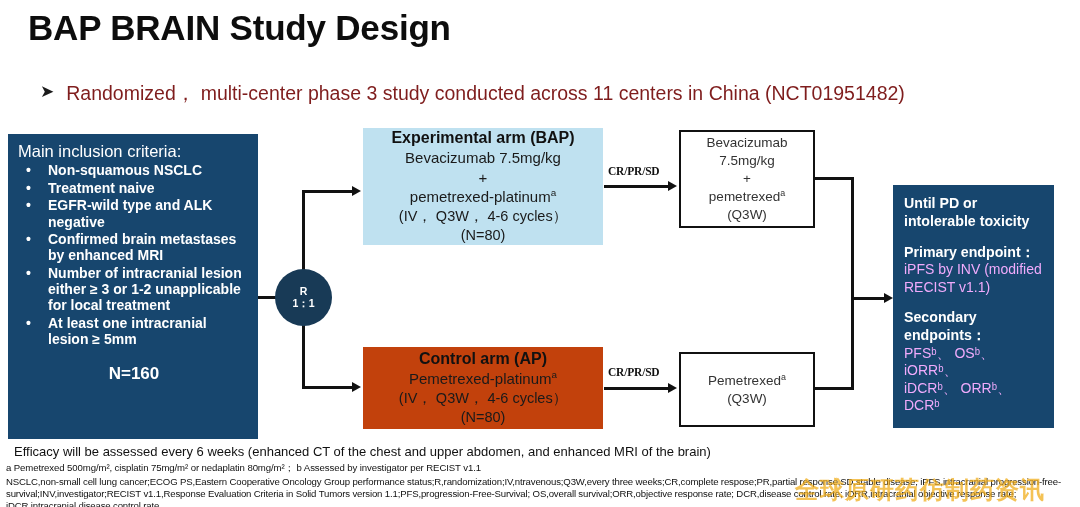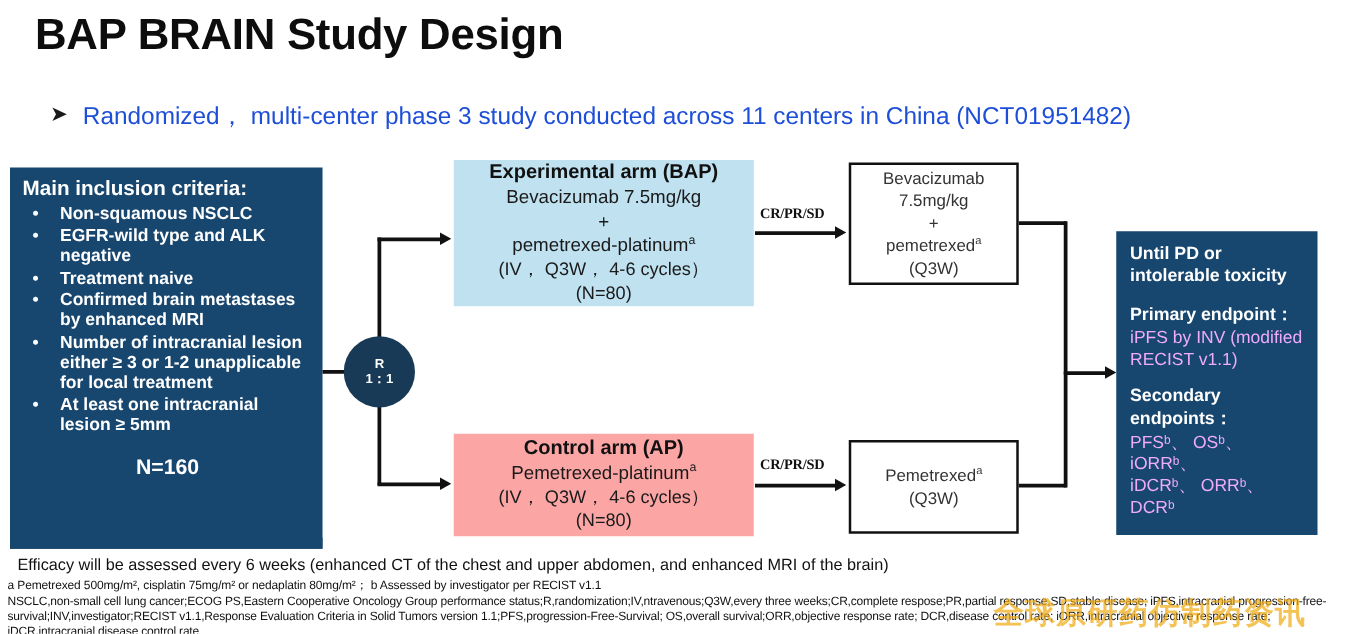--- a/index.html
+++ b/index.html
@@ -13,29 +13,29 @@
   .abs{position:absolute;}
 
   
   #title{
     left:28px;top:8px;width:700px;
     font-size:35px;font-weight:bold;color:#0d0d0d;
     letter-spacing:-0.2px;line-height:1.15;
   }
   #subtitle-row{left:40px;top:80px;width:1020px;display:flex;align-items:flex-start;}
   #bullet-arrow{font-size:17px;color:#1a1a1a;margin-right:12px;line-height:1.4;}
-  #subtitle{font-size:19.5px;color:#1d4ed8;line-height:1.35;white-space:nowrap;}
+  #subtitle{font-size:19.5px;color:#7f1d1d;line-height:1.35;white-space:nowrap;}
 
   
   #inclusion{
     left:8px;top:134px;width:250px;height:305px;
     background:#17466e;color:#ffffff;box-sizing:border-box;
     padding:8px 8px 4px 10px;
   }
-  #inclusion-heading{font-size:16.5px;font-weight:bold;line-height:1.18;}
+  #inclusion-heading{font-size:16.5px;font-weight:normal;line-height:1.18;}
   #inclusion-list{list-style:none;margin:0;padding:0;}
   #inclusion-list li{
     font-size:14px;font-weight:bold;line-height:1.17;
     padding-left:30px;position:relative;margin-top:1px;
   }
   #inclusion-list li:before{
     content:"\2022";position:absolute;left:8px;top:0;font-size:14px;
   }
   #inclusion-n{
     text-align:center;font-size:17px;font-weight:bold;margin-top:16px;
@@ -52,21 +52,21 @@
 
   
   #exp-arm{
     left:363px;top:128px;width:240px;height:117px;
     background:#bfe1f0;box-sizing:border-box;
     display:flex;flex-direction:column;align-items:center;
     justify-content:center;padding:3px 4px;text-align:center;
   }
   #ctrl-arm{
     left:363px;top:347px;width:240px;height:82px;
-    background:#fca5a5;box-sizing:border-box;
+    background:#c2410c;box-sizing:border-box;
     display:flex;flex-direction:column;align-items:center;
     justify-content:center;padding:3px 4px;text-align:center;
   }
   .arm-title{font-size:16px;font-weight:bold;color:#111;line-height:1.25;}
   .arm-line{font-size:15px;color:#1a1a1a;line-height:1.3;text-align:right;}
   .arm-line.small{font-size:14.5px;}
   sup{font-size:0.66em;vertical-align:super;line-height:0;}
 
   
   #maint-top{
@@ -126,22 +126,22 @@
 
   <div class="abs" id="subtitle-row">
     <span id="bullet-arrow">➤</span>
     <span id="subtitle">Randomized， multi-center phase 3 study conducted across 11 centers in China (NCT01951482)</span>
   </div>
 
   <div class="abs" id="inclusion">
     <div id="inclusion-heading">Main inclusion criteria:</div>
     <ul id="inclusion-list">
       <li>Non-squamous NSCLC</li>
+      <li>Treatment naive</li>
       <li>EGFR-wild type and ALK negative</li>
-      <li>Treatment naive</li>
       <li>Confirmed brain metastases by enhanced MRI</li>
       <li>Number of intracranial lesion either ≥ 3 or 1-2 unapplicable for local treatment</li>
       <li>At least one intracranial lesion ≥ 5mm</li>
     </ul>
     <div id="inclusion-n">N=160</div>
   </div>
 
   <div class="line" style="left:258px;top:296px;width:22px;height:2.5px;"></div>
 
   <div class="line" style="left:302px;top:190px;width:2.5px;height:92px;"></div>

